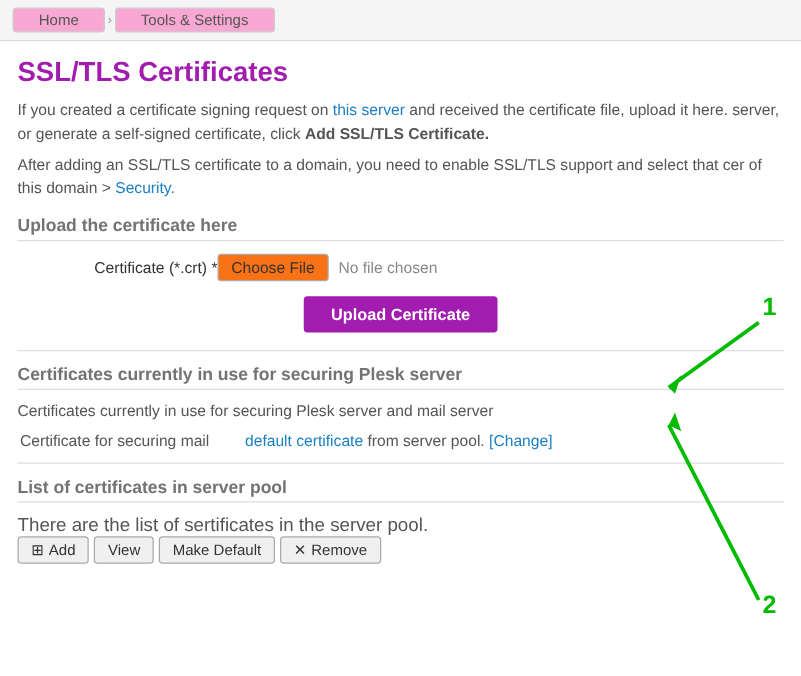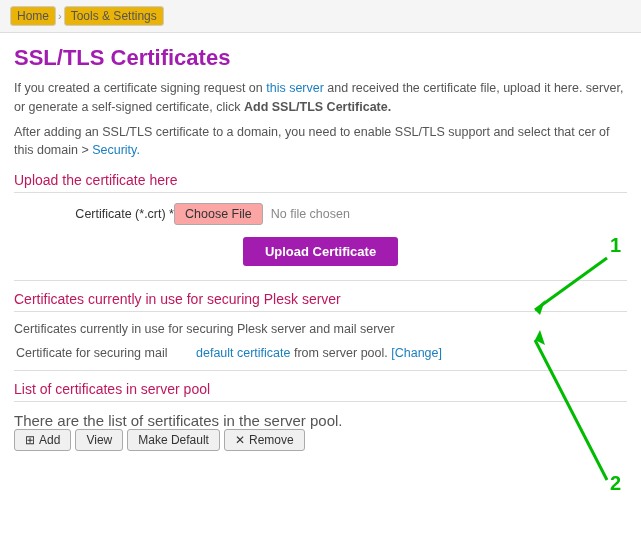--- a/index.html
+++ b/index.html
@@ -18,22 +18,22 @@
       display: flex;
       align-items: center;
       padding: 6px 10px;
       background: #f5f5f5;
       border-bottom: 1px solid #ddd;
       font-size: 12px;
     }
     .breadcrumb-item {
       color: #555;
       text-decoration: none;
-      padding: 2px 6px;
-      background: #eab308;
+      padding: 2px 20px;
+      background: #f9a8d4;
       border: 1px solid #ccc;
       border-radius: 3px;
       cursor: pointer;
     }
     .breadcrumb-sep {
       margin: 0 2px;
       color: #999;
       font-size: 11px;
     }
 
@@ -65,22 +65,22 @@
     .intro-text2 {
       font-size: 12.5px;
       color: #555;
       margin-bottom: 12px;
       line-height: 1.5;
     }
 
     
     .section-heading {
       font-size: 14px;
-      font-weight: normal;
-      color: #be185d;
+      font-weight: bold;
+      color: #737373;
       border-bottom: 1px solid #ddd;
       padding-bottom: 4px;
       margin-bottom: 10px;
       margin-top: 6px;
     }
 
     
     .form-row {
       display: flex;
       align-items: center;
@@ -93,21 +93,21 @@
       flex-shrink: 0;
       text-align: right;
     }
     .file-input-wrapper {
       display: flex;
       align-items: center;
       gap: 8px;
     }
     .choose-file-btn {
       padding: 3px 10px;
-      background: #fca5a5;
+      background: #f97316;
       border: 1px solid #aaa;
       border-radius: 3px;
       cursor: pointer;
       font-size: 12.5px;
       color: #333;
     }
     .no-file-text {
       font-size: 12.5px;
       color: #888;
     }

